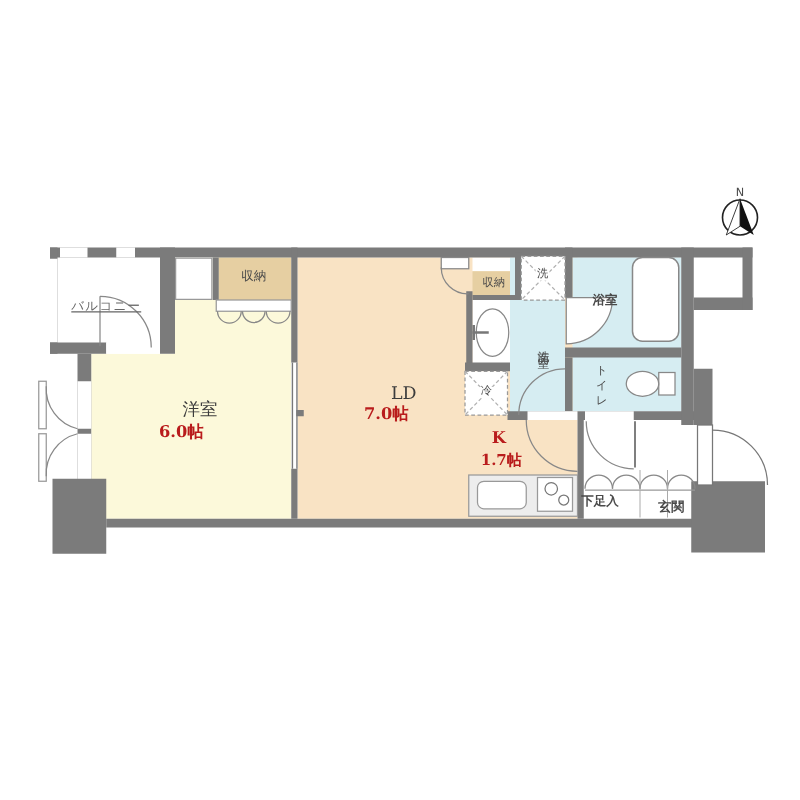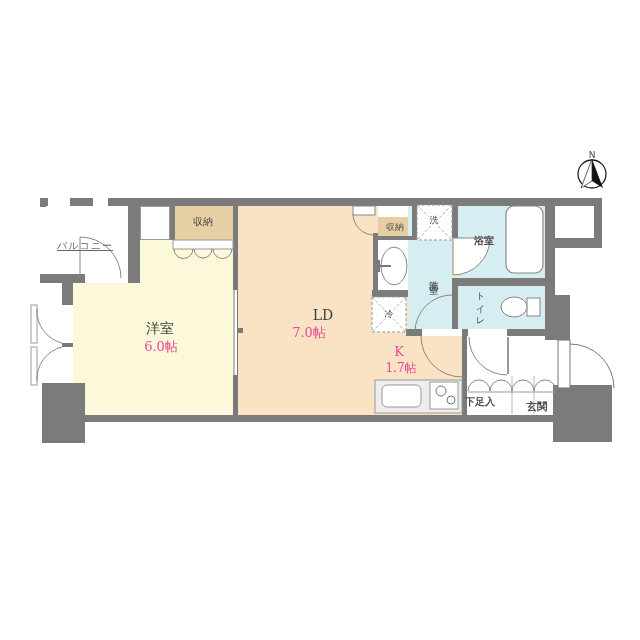--- a/index.html
+++ b/index.html
@@ -7,21 +7,21 @@
           font-family:"DejaVu Serif","Liberation Serif",serif;}
   .r,.w,.g,.box{position:absolute;}
   .w{background:var(--wall);}
   .g{background:#fff;}
   .box{box-sizing:border-box;background:#fff;border:1px solid #999;}
   .lbl{position:absolute;transform:translate(-50%,-50%);white-space:nowrap;
        color:#444;line-height:1;}
   .lbl.sm{font-size:9px;color:#4a4a4a;}
   .lbl.md{font-size:10px;color:#4a4a4a;font-weight:bold;}
   .lbl.room{font-size:14px;color:#3c3c3c;}
-  .lbl.size{font-size:13px;color:#ec4899;}
+  .lbl.size{font-size:13px;color:#b91c1c;font-weight:bold;}
   .lbl.vert{writing-mode:vertical-rl;text-orientation:upright;letter-spacing:2px;}
   .lbl.onbg{background:#fff;padding:0 1px;}
   .lbl.balc{font-size:10px;color:#666;letter-spacing:1px;}
   svg.fix{position:absolute;left:0;top:0;}
 </style>
 </head>
 <body>
 
 <div class="canvas">
 
@@ -153,21 +153,21 @@
     </g>
     <g>
       <circle cx="592" cy="174" r="14" fill="#fff" stroke="#222" stroke-width="1.3"></circle>
       <path d="M 592,159 L 603,188 L 592,181 Z" fill="#111"></path>
       <path d="M 592,159 L 581,188 L 592,181 Z" fill="#fff" stroke="#222" stroke-width="0.7"></path>
     </g>
   </svg>
 
   <div class="lbl balc" style="left:85px;top:246px;text-decoration:underline;">バルコニー</div>
   <div class="lbl room" style="left:160px;top:328px;">洋室</div>
-  <div class="lbl size" style="left:161px;top:346px;">6.0帖</div>
+  <div class="lbl size" style="left:145px;top:346px;">6.0帖</div>
   <div class="lbl room" style="left:311px;top:315px;margin-left:12px;">LD</div>
   <div class="lbl size" style="left:309px;top:332px;">7.0帖</div>
   <div class="lbl size" style="left:399px;top:351px;">K</div>
   <div class="lbl size" style="left:401px;top:368px;font-size:12px;">1.7帖</div>
   <div class="lbl sm" style="left:203px;top:222px;font-size:10px;">収納</div>
   <div class="lbl sm" style="left:395px;top:227px;">収納</div>
   <div class="lbl sm onbg" style="left:434px;top:220px;">洗</div>
   <div class="lbl sm onbg" style="left:389px;top:314px;">冷</div>
   <div class="lbl sm vert" style="left:434px;top:276px;font-size:9.5px;">洗面室</div>
   <div class="lbl md" style="left:484px;top:241px;">浴室</div>

